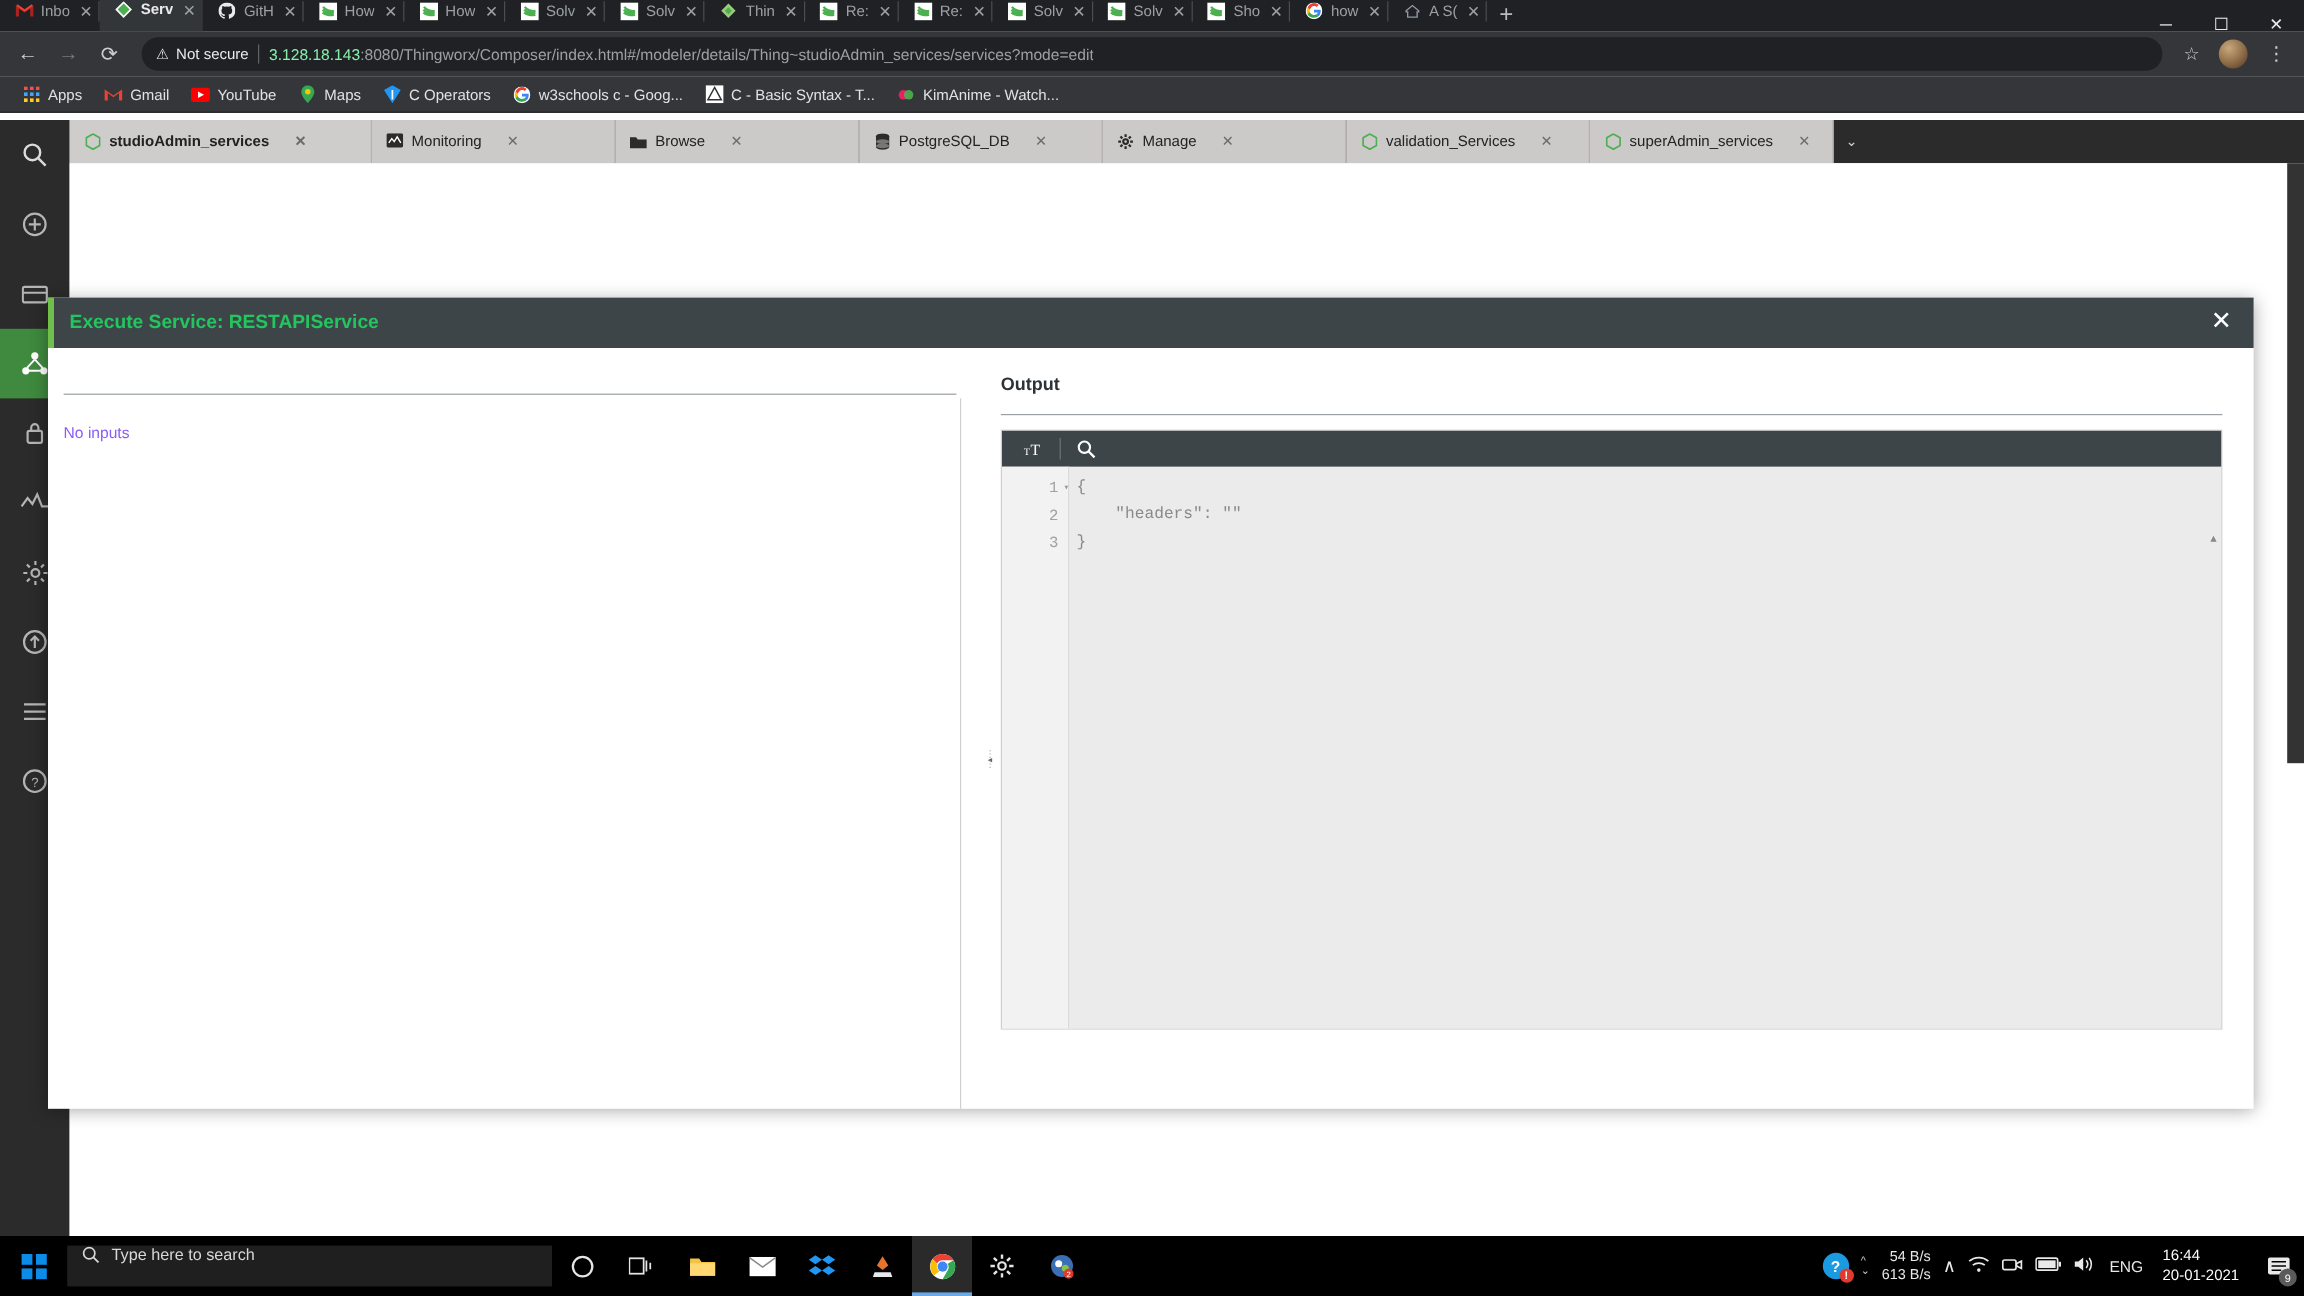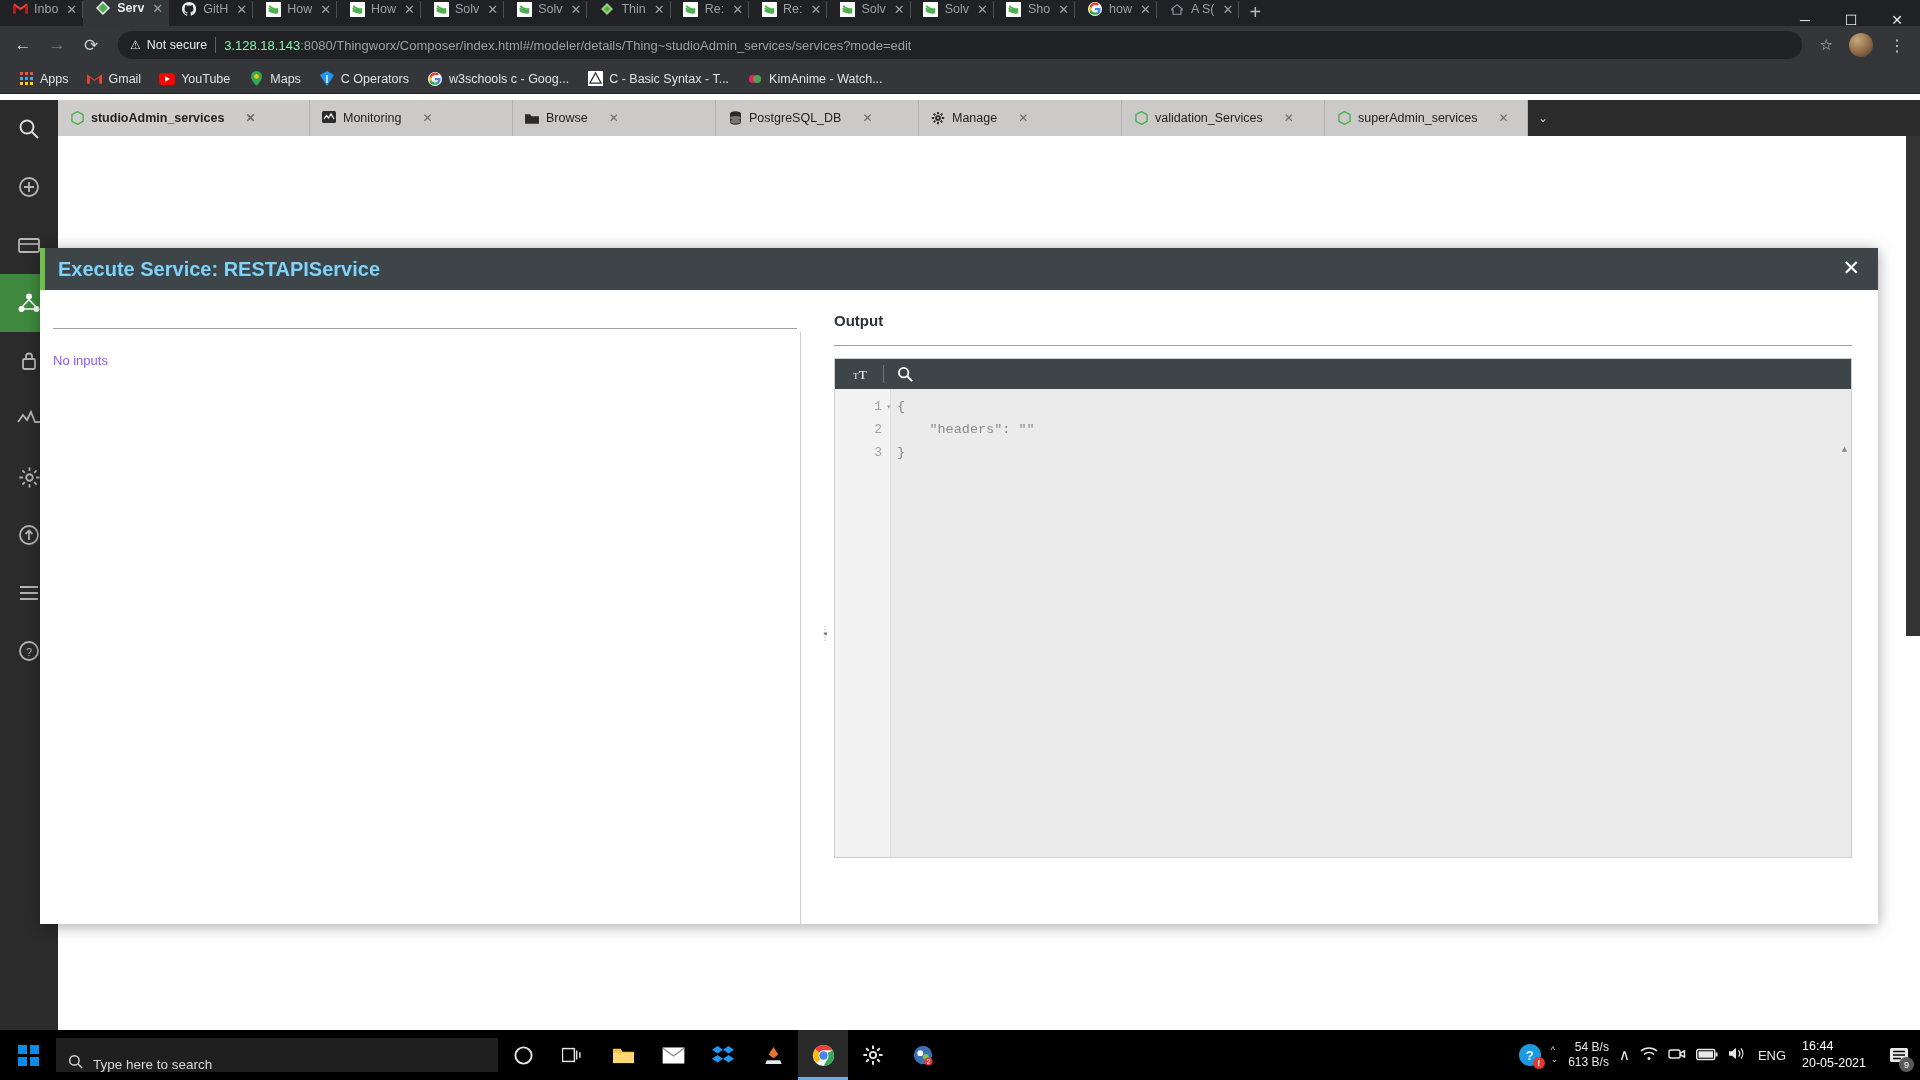--- a/index.html
+++ b/index.html
@@ -114,21 +114,21 @@
 
   
   .modal {
     position:absolute; left:40px; top:148px; width:1838px; height:676px;
     background:#ffffff; box-shadow:0 2px 14px rgba(0,0,0,.35);
   }
   .modal-header {
     height:42px; background:#3e4549; display:flex; align-items:center;
     border-left:5px solid #6fbf4a; position:relative;
   }
-  .modal-title { color:#7dd3fc; font-size:20px; font-weight:bold; padding-left:13px; }
+  .modal-title { color:#22c55e; font-size:16px; font-weight:bold; padding-left:13px; }
   .modal-close { position:absolute; right:18px; top:9px; color:#fff; font-size:21px; line-height:1;}
 
   .modal-body { position:absolute; left:0; top:42px; width:1838px; height:592px; display:flex; }
   .panel-inputs { width:760px; padding: 22px 0 0 13px; position:relative; }
   .panel-divider { position:absolute; left:760px; top:42px; width:1px; height:592px; background:#cfcfcf; }
   .panel-output { flex:1; padding: 22px 26px 0 34px; }
 
   .sec-title { font-size:15px; font-weight:bold; color:#2b3338; }
   .sec-rule { border-bottom:1px solid #9aa0a4; margin-top:16px; width:744px; }
   .sec-rule.out { width:100%; }
@@ -174,21 +174,21 @@
 
   
   .taskbar {
     position:absolute; left:0; bottom:0; width:1920px; height:50px; background:#000;
     display:flex; align-items:center;
   }
   .start { width:56px; height:50px; display:flex; align-items:center; justify-content:center; }
   .start-sq { display:grid; grid-template-columns:9px 9px; grid-template-rows:9px 9px; gap:3px; }
   .start-sq i { background:#0b8ce8; display:block; }
   .searchbox {
-    width:442px; height:34px; background:#1f1f1f; display:flex; align-items:flex-end;
+    width:404px; height:34px; background:#1f1f1f; display:flex; align-items:flex-start;
     gap:10px; padding: 0 12px; color:#d8d8d8; font-size:13.5px;
   }
   .tb-ico { width:50px; height:50px; display:flex; align-items:center; justify-content:center;
             font-size:20px; color:#e4e4e4; position:relative; }
   .tb-ico.chrome-active::after {
     content:""; position:absolute; left:0; bottom:0; width:50px; height:3px; background:#6aa9e8;
   }
   .tb-ico.chrome-active { background:#2a2a2a; }
   .tray { margin-left:auto; display:flex; align-items:center; gap:10px; padding-right:4px; color:#e8e8e8; }
   .tray-ico { font-size:15px; }
@@ -839,21 +839,21 @@
       </div>
       <div class="tray-ico">
         <svg width="20" height="15" viewBox="0 0 20 15">
             <path d="M1 5.3h3L8 2v11L4 9.7H1z" fill="#e8e8e8"></path>
             <path d="M10.5 4.3a5 5 0 010 6.4M13 2.3a8.5 8.5 0 010 10.4" fill="none" stroke="#e8e8e8" stroke-width="1.3"></path>
           </svg>
       </div>
       <div class="tray-ico" style="font-size:13px">ENG</div>
       <div class="clock">
         <div>16:44</div>
-        <div>20-05-2021</div>
+        <div>20-01-2021</div>
       </div>
       <div class="notif">
         <svg width="20" height="17" viewBox="0 0 20 17">
             <rect x="1" y="1" width="18" height="14" rx="1.5" fill="#e8e8e8"></rect>
             <g stroke="#000" stroke-width="1.3">
               <path d="M4 4.5h12M4 8h12M4 11.5h8"></path>
             </g>
           </svg>
         <span class="notif-badge">9</span>
       </div>

